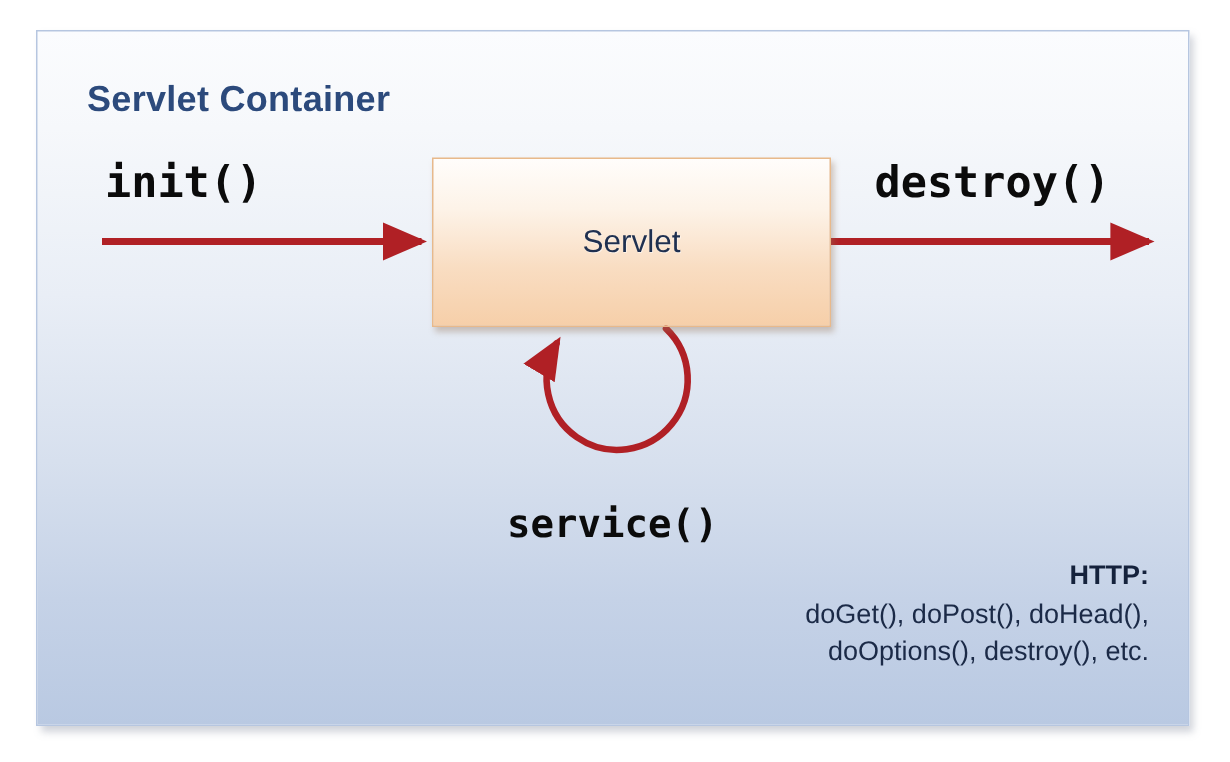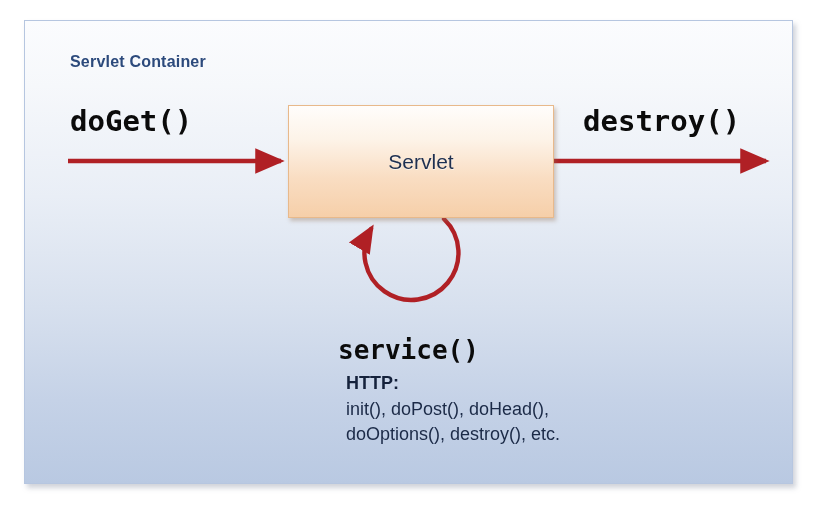--- a/index.html
+++ b/index.html
@@ -35,24 +35,24 @@
                 #f6f8fb 14%,
                 #e9eef6 38%,
                 #d7e0ee 62%,
                 #c5d2e7 82%,
                 #b9c9e2 100%);
     box-shadow: 3px 4px 5px rgba(120,130,150,0.35);
   }
 
   .container-title {
     position: absolute;
-    left: 45px;
+    left: 33px;
     top: 32px;
     font-family: "Liberation Sans", sans-serif;
-    font-size: 16px;
+    font-size: 24px;
     font-weight: bold;
     color: #2c4a7c;
     letter-spacing: 0.2px;
     white-space: nowrap;
   }
 
   
   .servlet-box {
     position: absolute;
     left: 288px;
@@ -104,20 +104,21 @@
     top: 335px;
     font-size: 26px;
   }
 
   
   .http-notes {
     position: absolute;
     left: 346px;
     top: 371px;
     width: 420px;
+    text-align: right;
   }
   .http-head {
     font-family: "Liberation Sans", sans-serif;
     font-size: 18px;
     font-weight: bold;
     color: #15223c;
     line-height: 1.42;
     white-space: nowrap;
   }
   .http-line {
@@ -162,25 +163,25 @@
     <line x1="554" y1="161" x2="766" y2="161" stroke="#b02025" stroke-width="4.6" marker-end="url(#arrowhead)"></line>
 
     <path d="M 444,219
              A 47,47 0 1 1 371,229" fill="none" stroke="#b02025" stroke-width="4.4" stroke-linecap="round" marker-end="url(#arrowhead-loop)"></path>
   </svg>
 
   <div class="servlet-box">
     <div class="servlet-line">Servlet</div>
   </div>
 
-  <div class="mono-label" id="label-init">doGet()</div>
+  <div class="mono-label" id="label-init">init()</div>
 
   <div class="mono-label" id="label-destroy">destroy()</div>
 
   <div class="mono-label" id="label-service">service()</div>
 
   <div class="http-notes">
     <div class="http-head">HTTP:</div>
-    <div class="http-line">init(), doPost(), doHead(),</div>
+    <div class="http-line">doGet(), doPost(), doHead(),</div>
     <div class="http-line">doOptions(), destroy(), etc.</div>
   </div>
 
 </div>
 
 </body></html>

